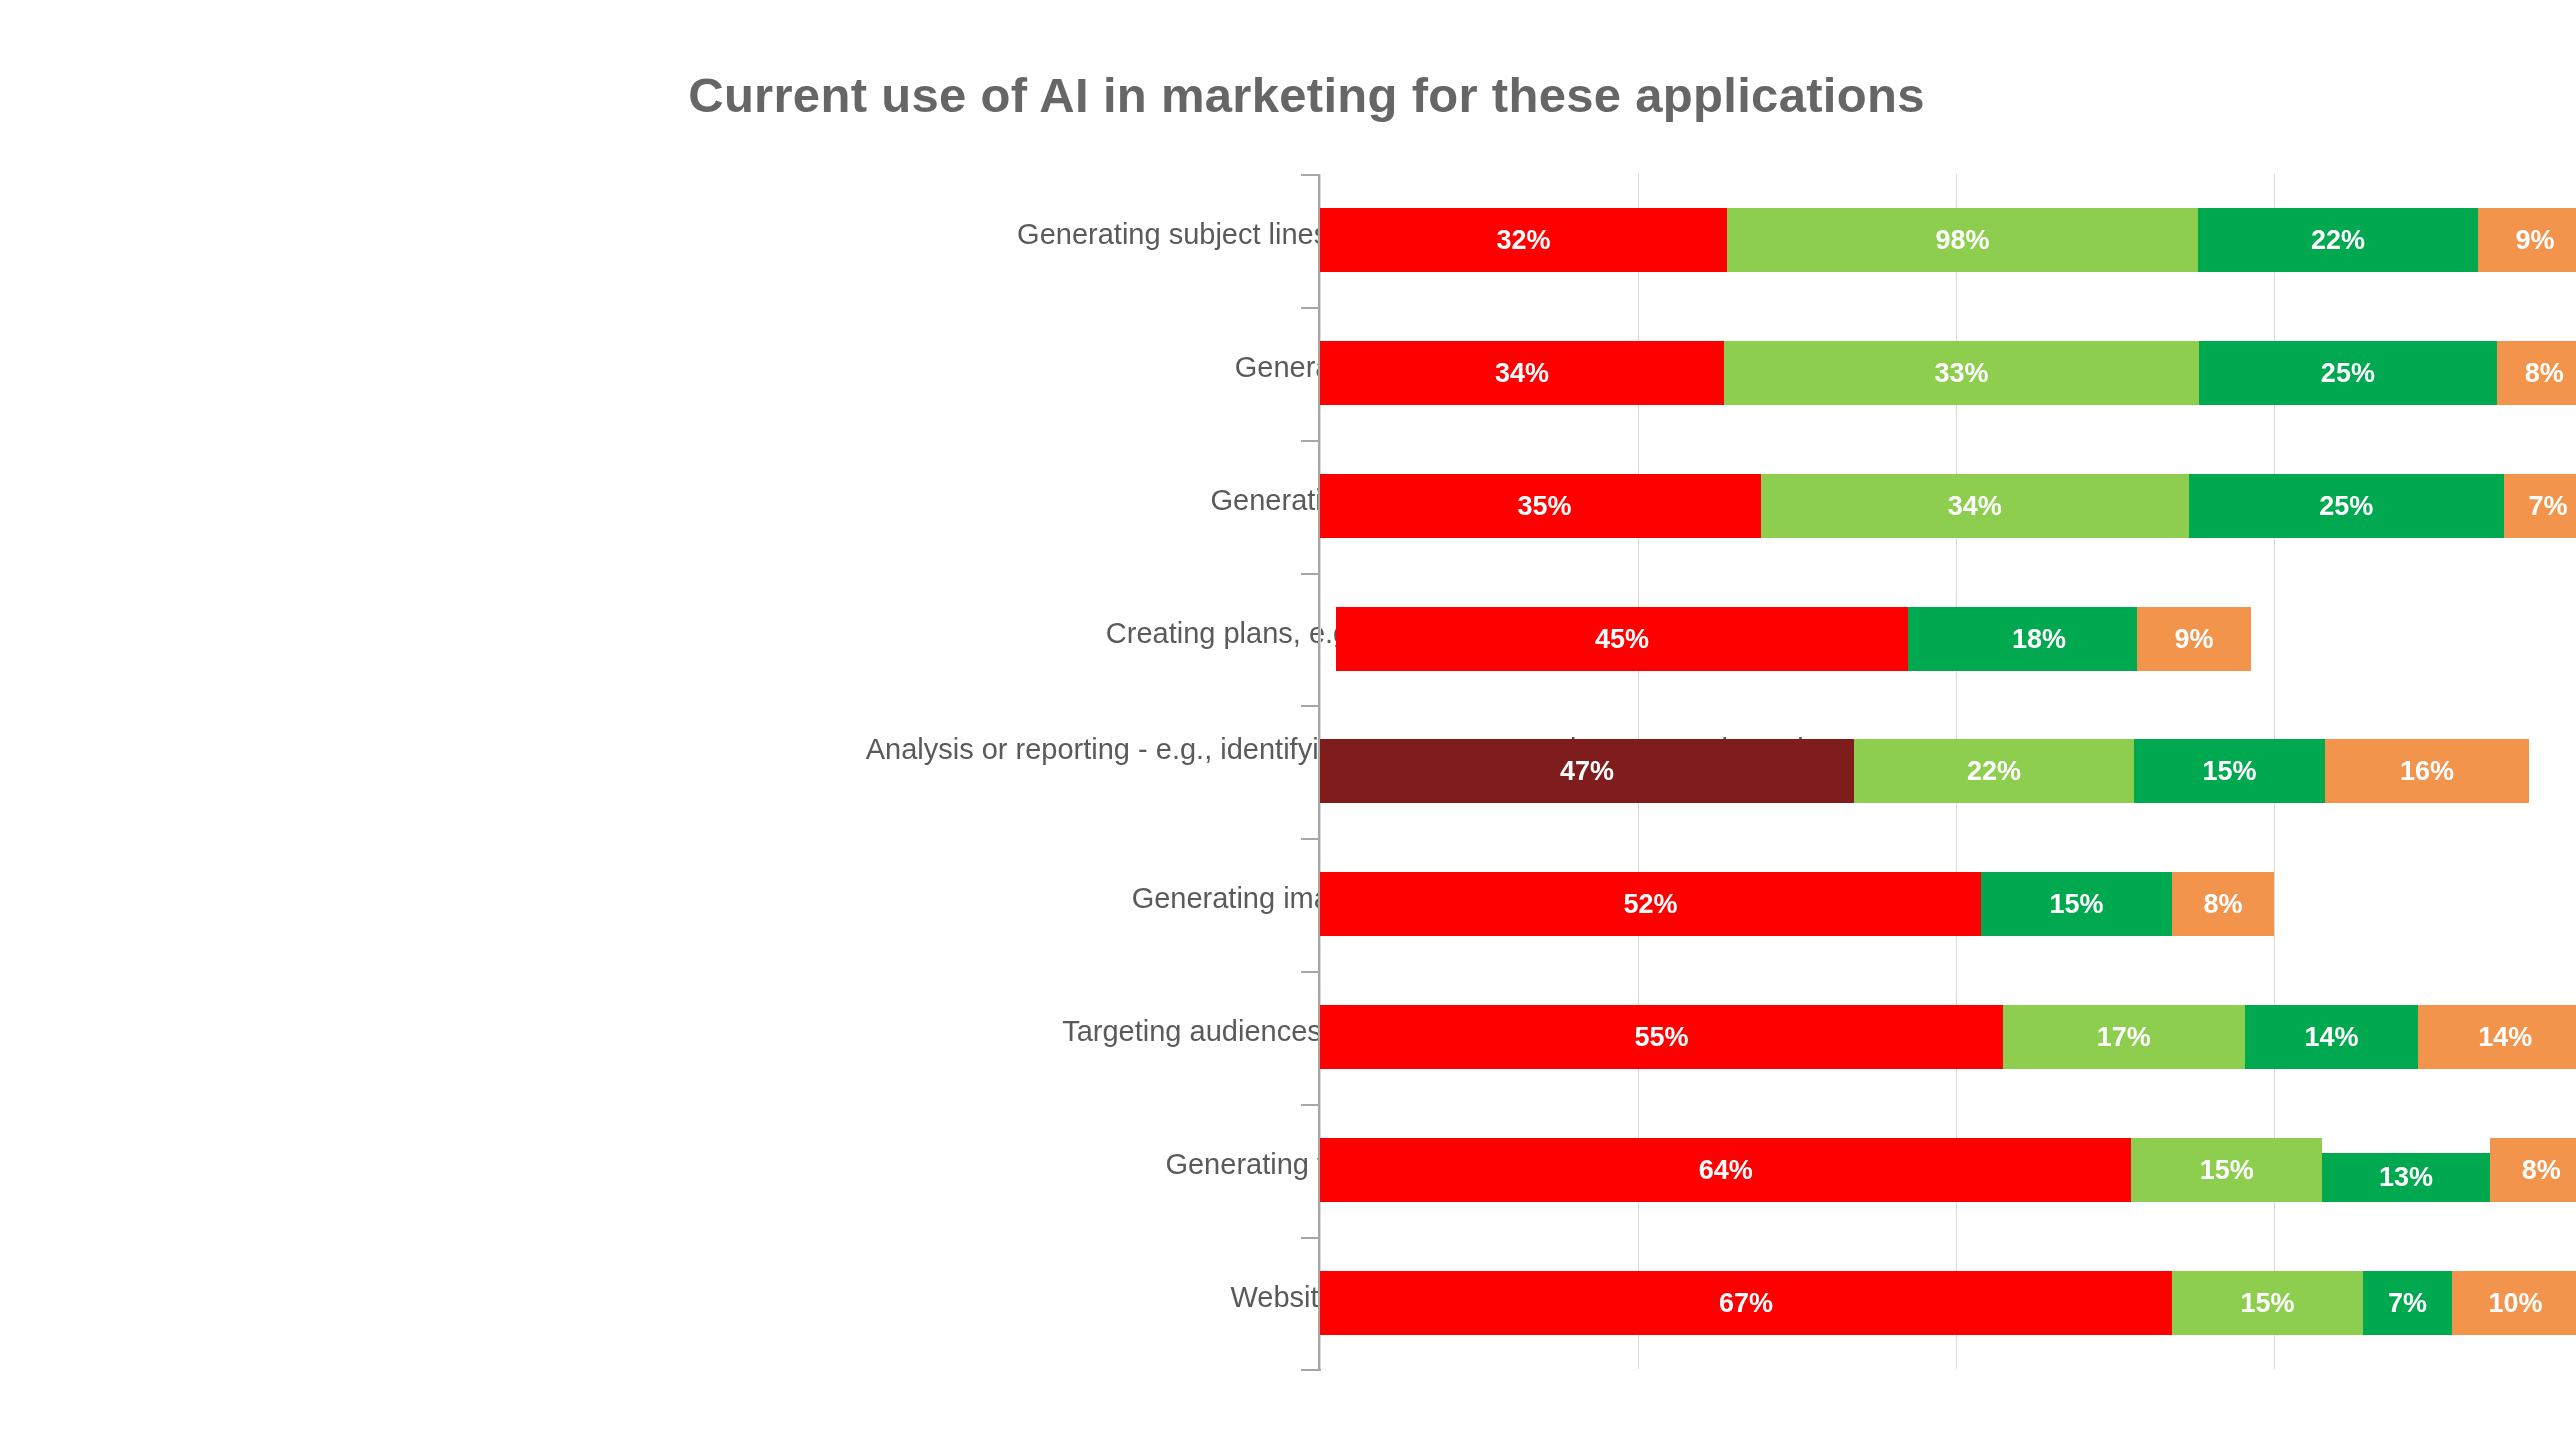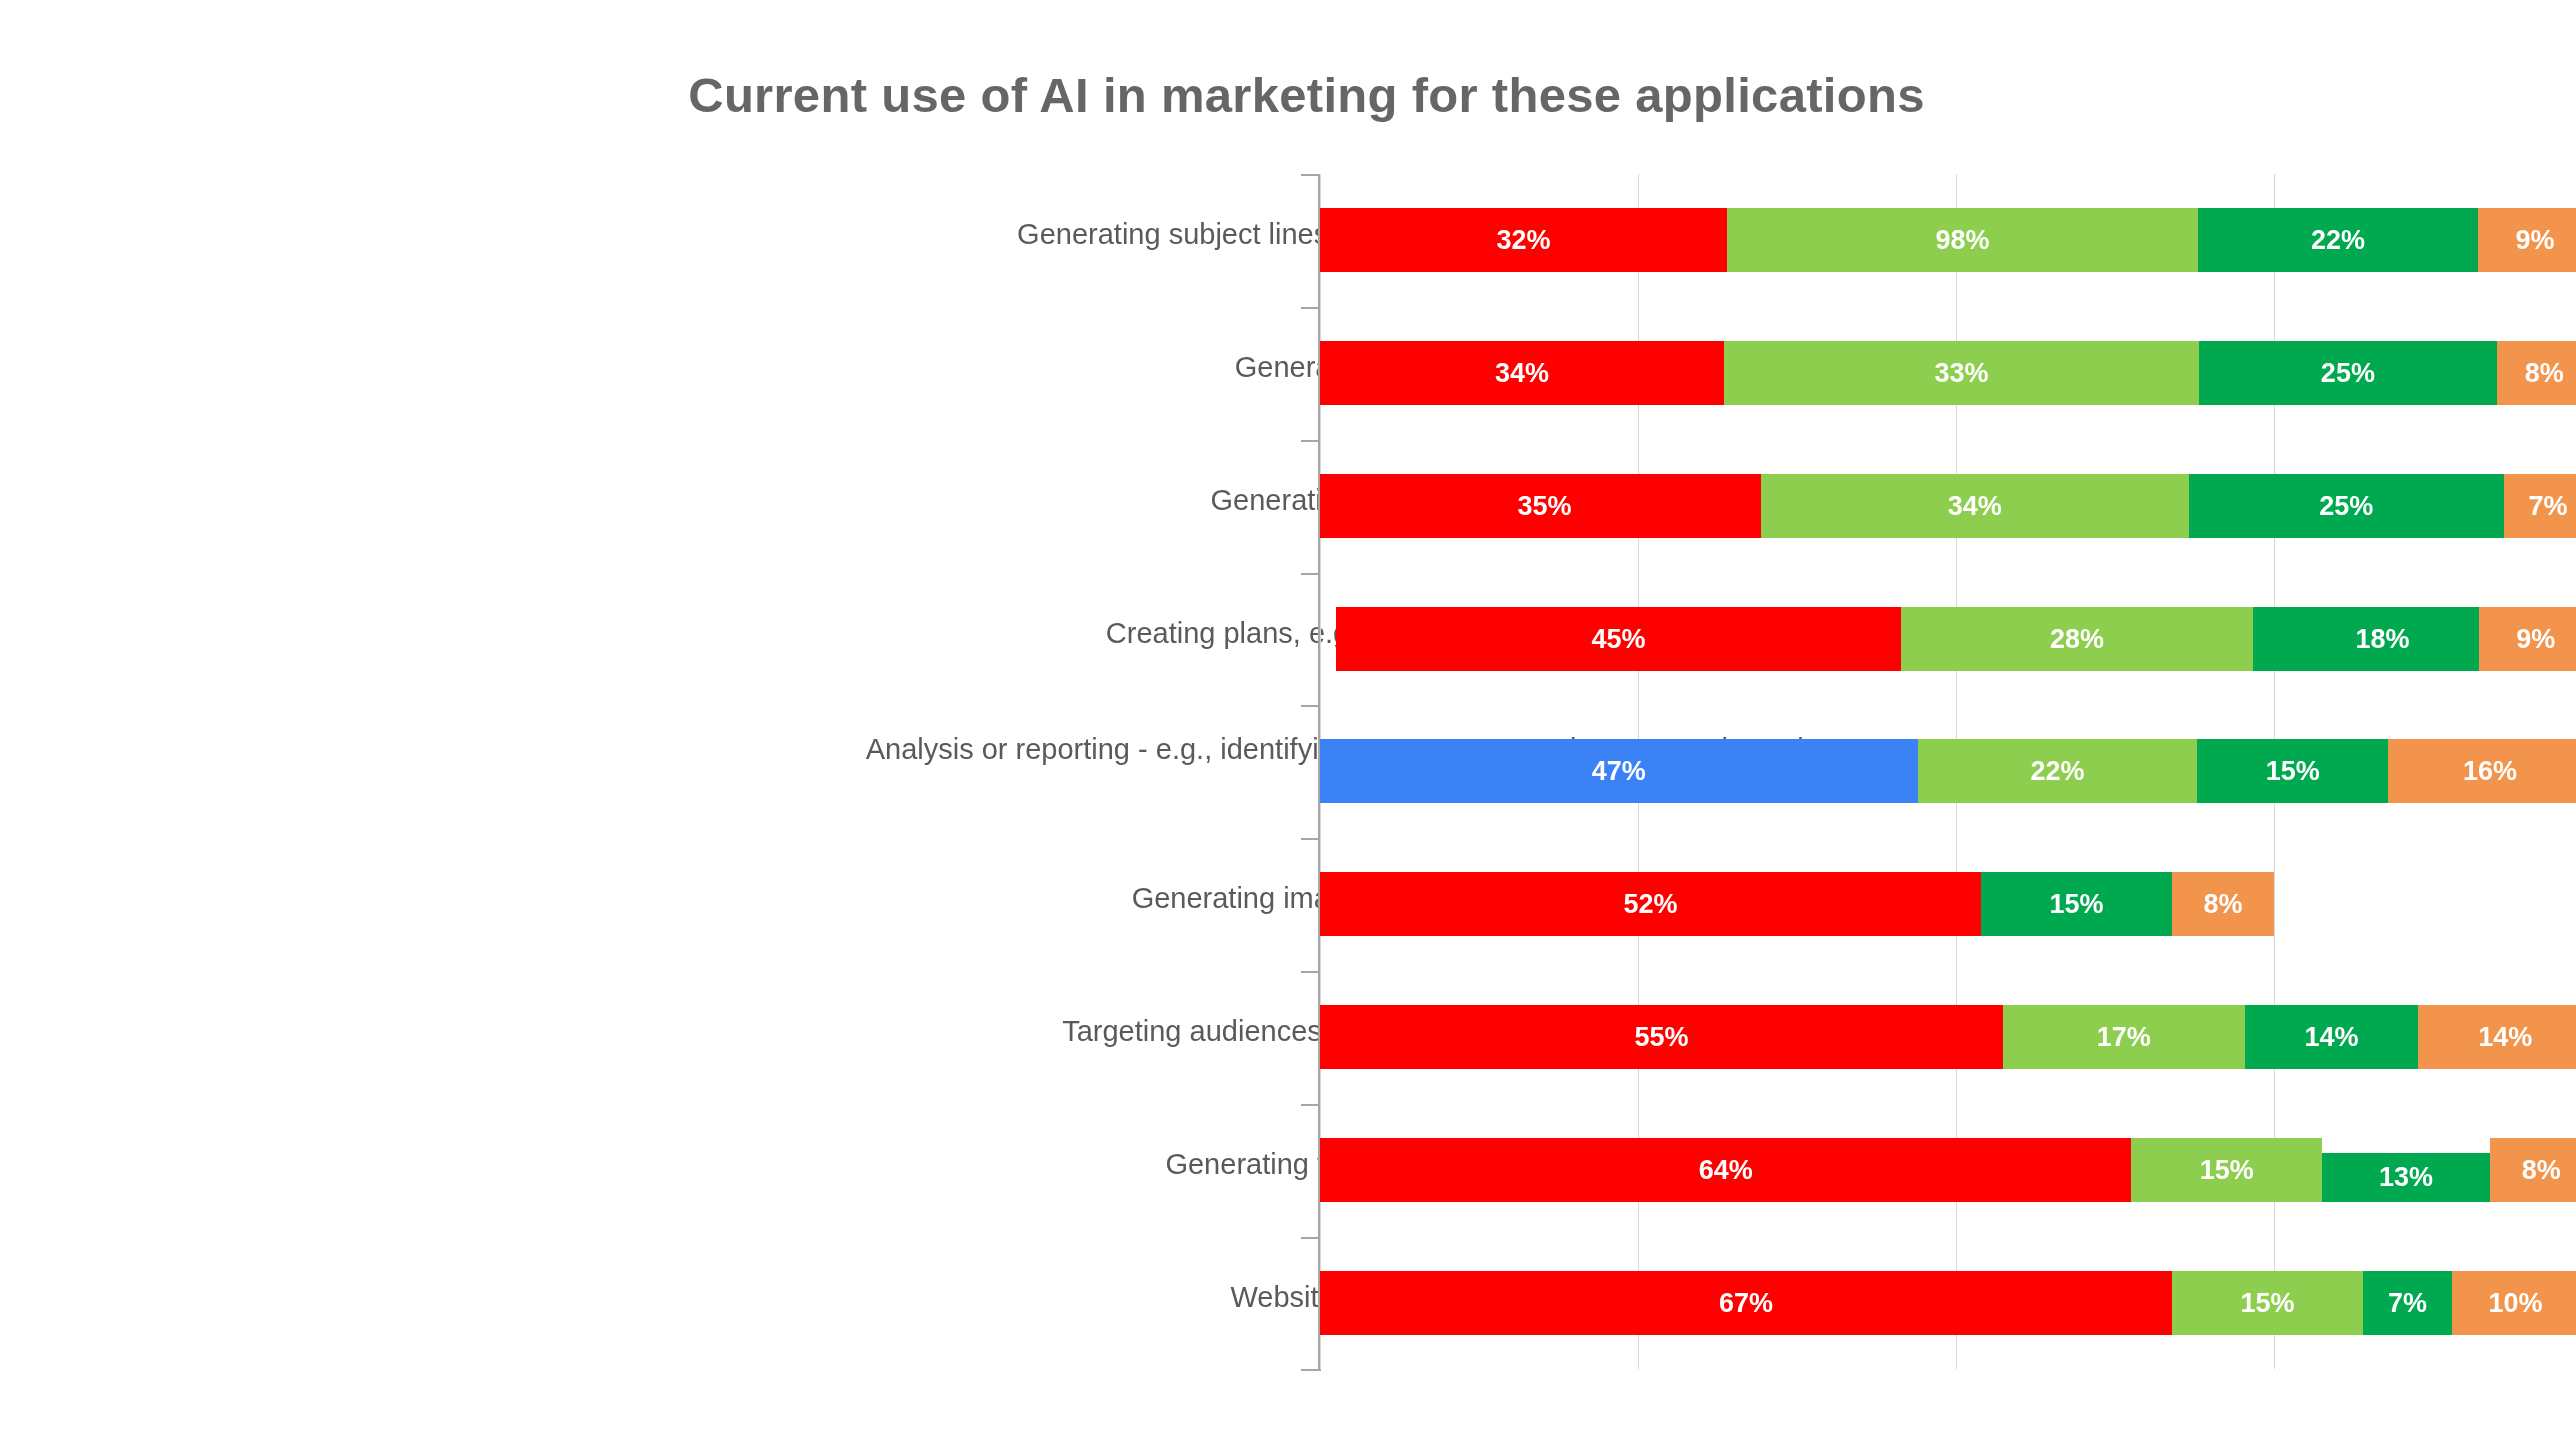--- a/index.html
+++ b/index.html
@@ -180,32 +180,29 @@
             <span class="seg-label">25%</span>
           </div>
           <div class="seg" style="background: rgb(242, 148, 75); width: 89px;">
             <span class="seg-label">7%</span>
           </div>
         </div>
         <div class="row" style="top: 433px; height: 64px;">
           <div class="seg" style="background: rgb(255, 0, 0); width: 572px; margin-left: 16px;">
             <span class="seg-label">45%</span>
           </div>
-          <div class="seg" style="background: rgb(141, 206, 79); width: 356px;">
-            <span class="seg-label">28%</span>
-          </div>
           <div class="seg" style="background: rgb(0, 169, 79); width: 229px; padding-left: 33px;">
             <span class="seg-label">18%</span>
           </div>
           <div class="seg" style="background: rgb(242, 148, 75); width: 114px;">
             <span class="seg-label">9%</span>
           </div>
         </div>
         <div class="row" style="top: 565px; height: 64px;">
-          <div class="seg" style="background: #3b82f6; width: 598px;">
+          <div class="seg" style="background: #7f1d1d; width: 534px;">
             <span class="seg-label">47%</span>
           </div>
           <div class="seg" style="background: rgb(141, 206, 79); width: 280px;">
             <span class="seg-label">22%</span>
           </div>
           <div class="seg" style="background: rgb(0, 169, 79); width: 191px;">
             <span class="seg-label">15%</span>
           </div>
           <div class="seg" style="background: rgb(242, 148, 75); width: 204px;">
             <span class="seg-label">16%</span>

